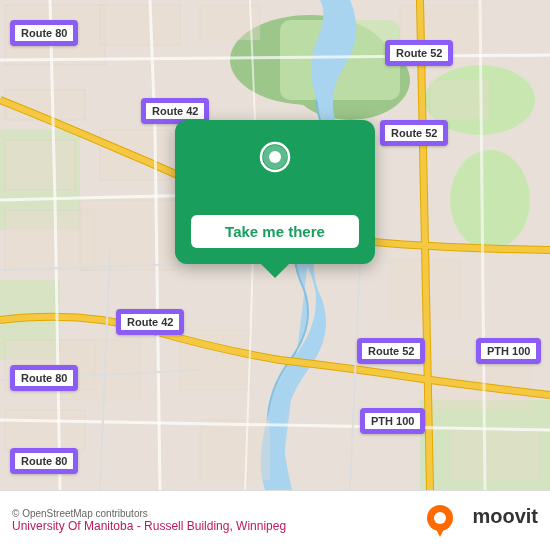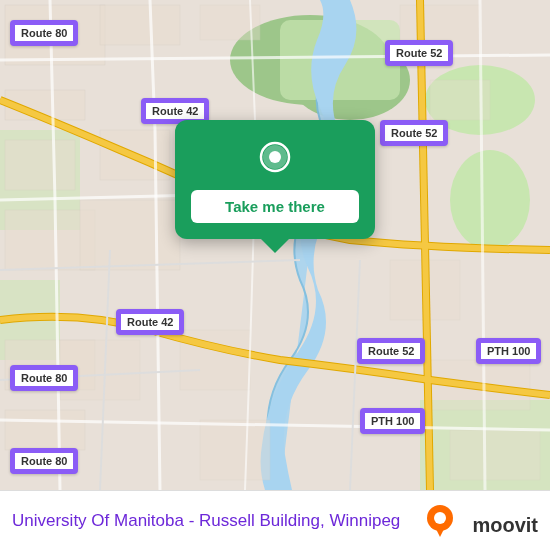--- a/index.html
+++ b/index.html
@@ -46,22 +46,22 @@
       display: flex;
       flex-direction: column;
     }
 
     #copyright-text {
       font-size: 10px;
       color: #666;
     }
 
     #location-text {
-      font-size: 17px;
-      color: #6d28d9;
+      font-size: 12px;
+      color: #be185d;
       font-weight: 500;
     }
 
     #moovit-logo {
       display: flex;
       align-items: center;
       gap: 4px;
     }
 
     
@@ -103,20 +103,21 @@
     #take-me-there-btn {
       background: white;
       color: #1a9e5c;
       border: none;
       border-radius: 6px;
       padding: 8px 32px;
       font-size: 15px;
       font-weight: 600;
       cursor: pointer;
       width: 100%;
+      margin-top: 25px;
     }
 
     
     .route-label {
       position: absolute;
       background: white;
       border: 5px solid #8b5cf6;
       border-radius: 4px;
       padding: 2px 6px;
       font-size: 11px;
@@ -222,24 +223,25 @@
       <circle cx="20" cy="17" r="12" fill="white" opacity="0.3"></circle>
       <circle cx="20" cy="17" r="6" fill="white"></circle>
       <circle cx="20" cy="17" r="14" stroke="white" stroke-width="2.5" fill="none"></circle>
     </svg>
     <button id="take-me-there-btn">Take me there</button>
   </div>
 </div>
 
 <div id="bottom-bar">
   <div id="bottom-bar-left">
+    <span id="copyright-text">© OpenStreetMap contributors</span>
     <span id="location-text">University Of Manitoba - Russell Building, Winnipeg</span>
   </div>
   <div id="moovit-logo">
-    <div style="display:flex; align-items:flex-end; gap:18px;">
+    <div style="display:flex; align-items:flex-start; gap:18px;">
 
       <svg width="28" height="32" viewBox="0 0 28 32">
         <ellipse cx="14" cy="13" rx="13" ry="13" fill="#ff6b00"></ellipse>
         <circle cx="14" cy="13" r="6" fill="white"></circle>
         <polygon points="9,22 14,32 19,22" fill="#ff6b00"></polygon>
       </svg>
       <span style="font-size:20px; font-weight:bold; color:#333;">moovit</span>
     </div>
   </div>
 </div>

